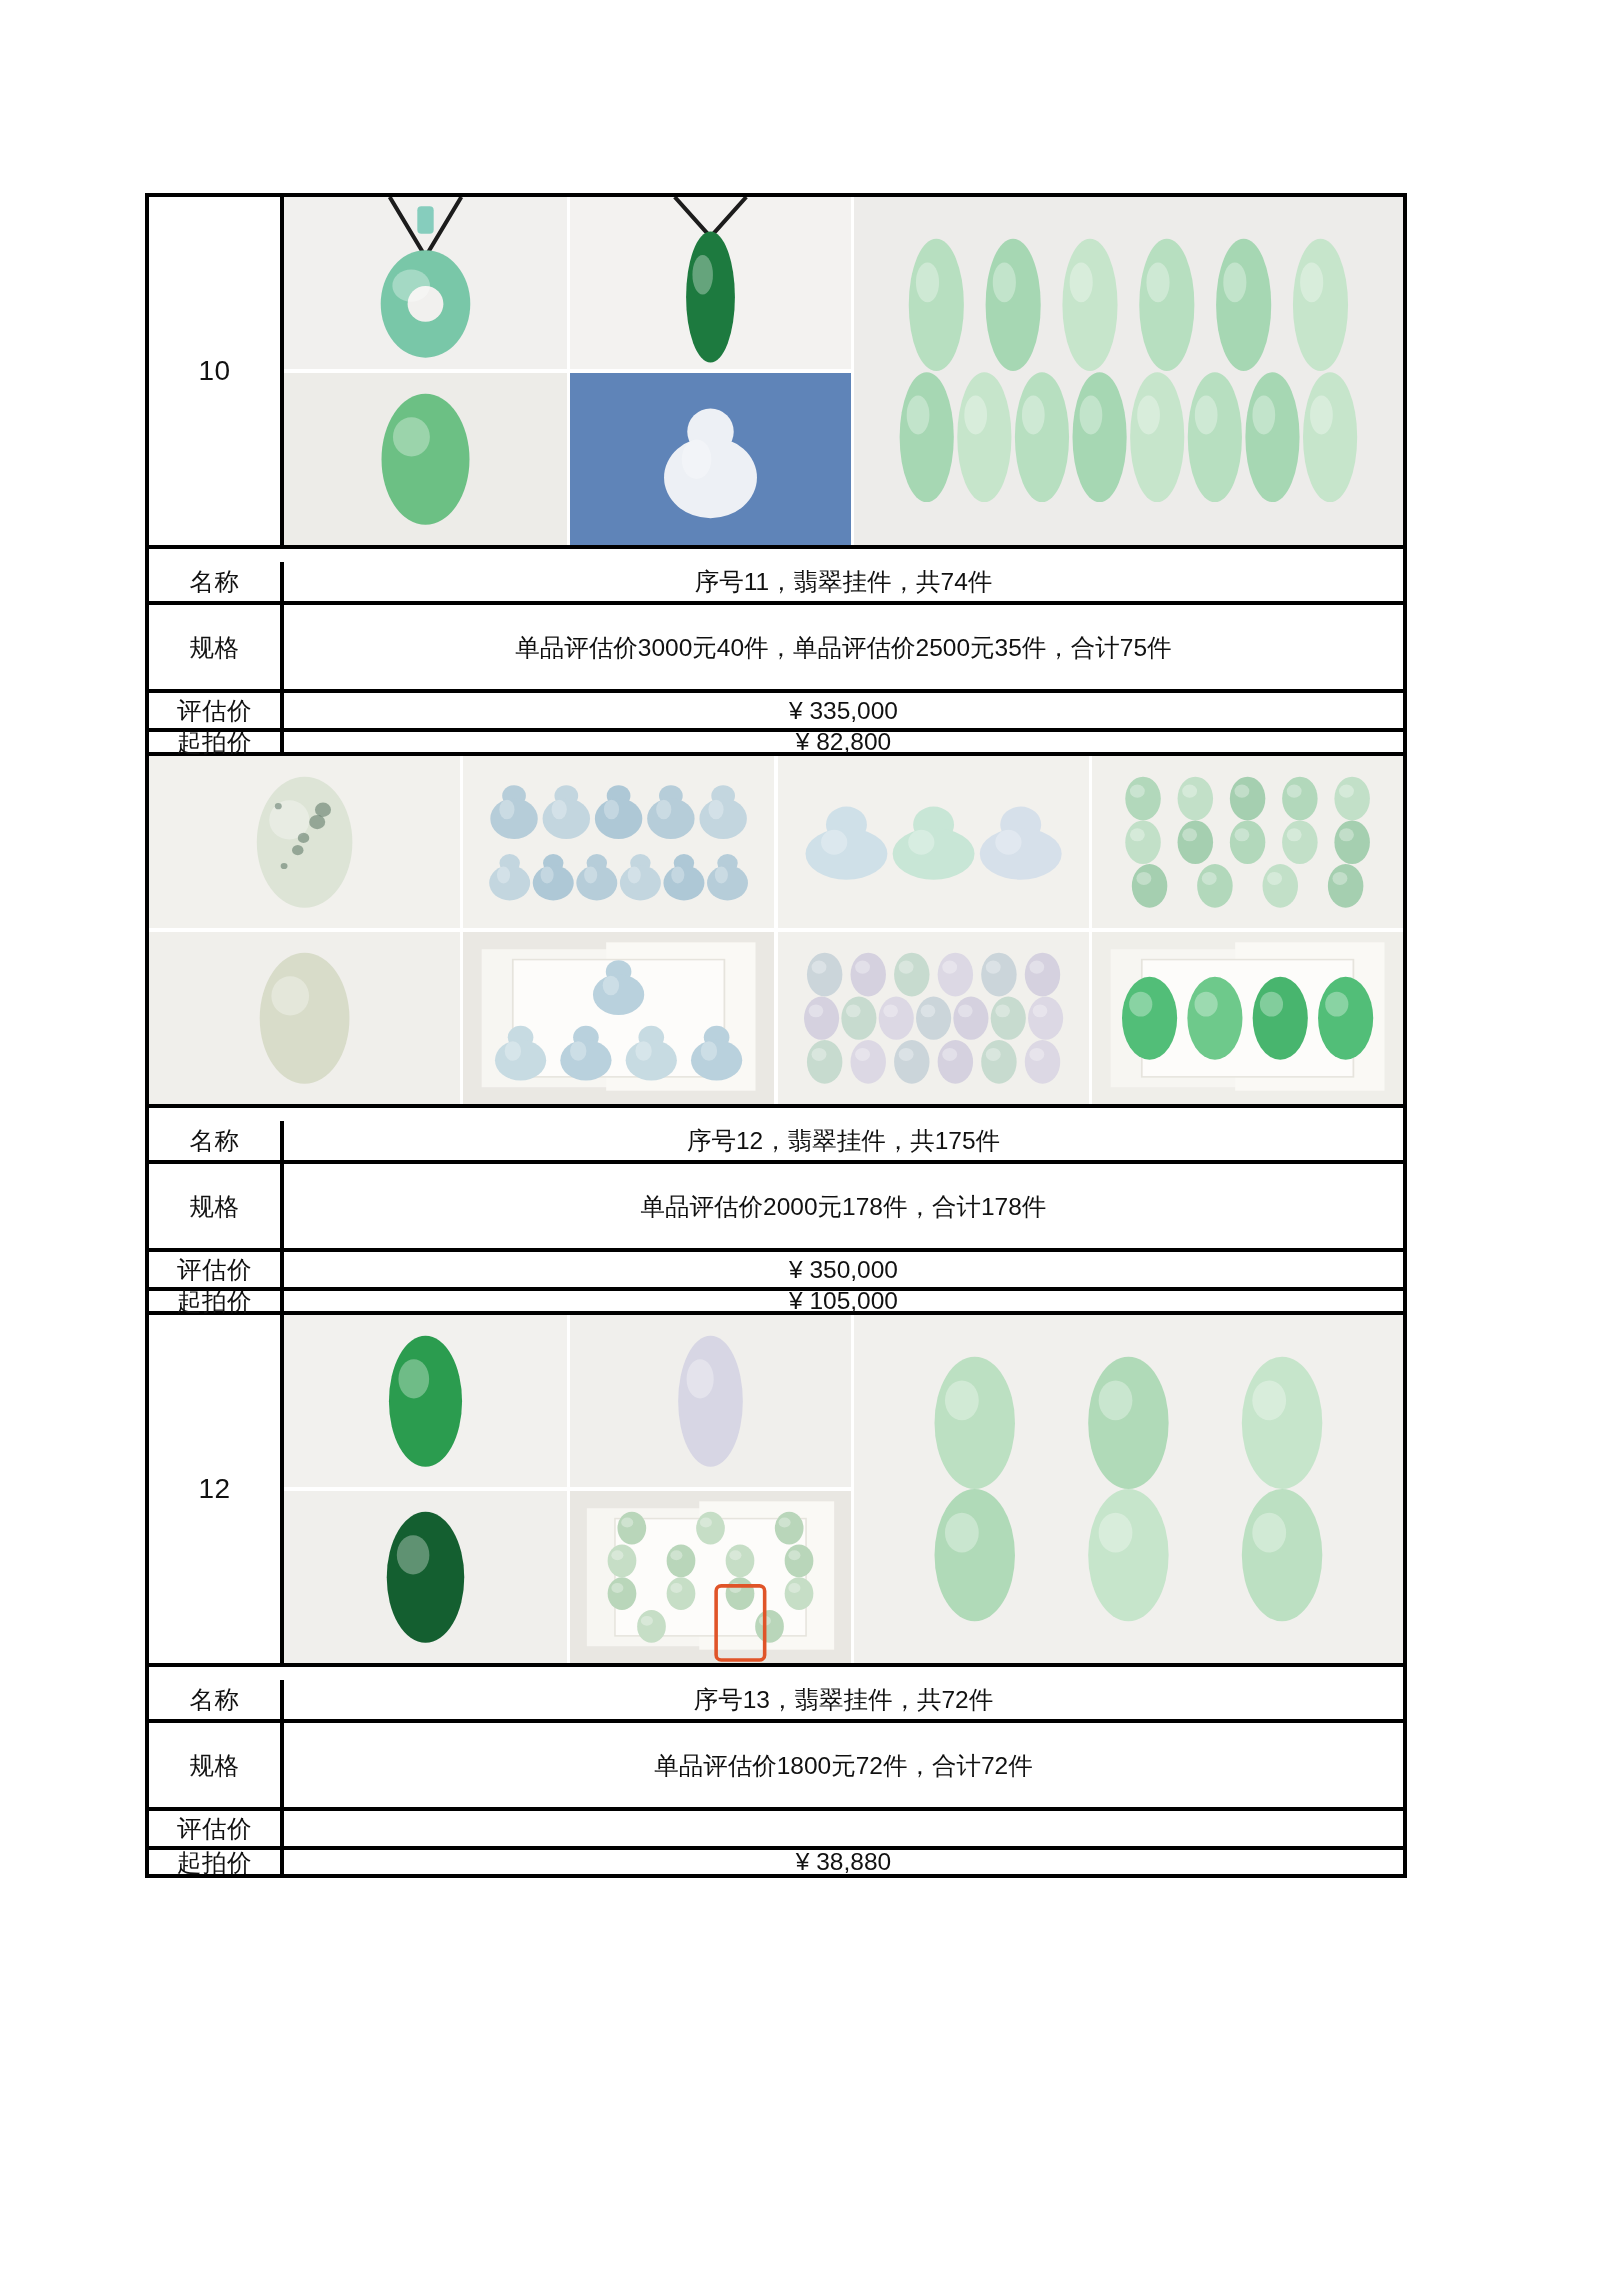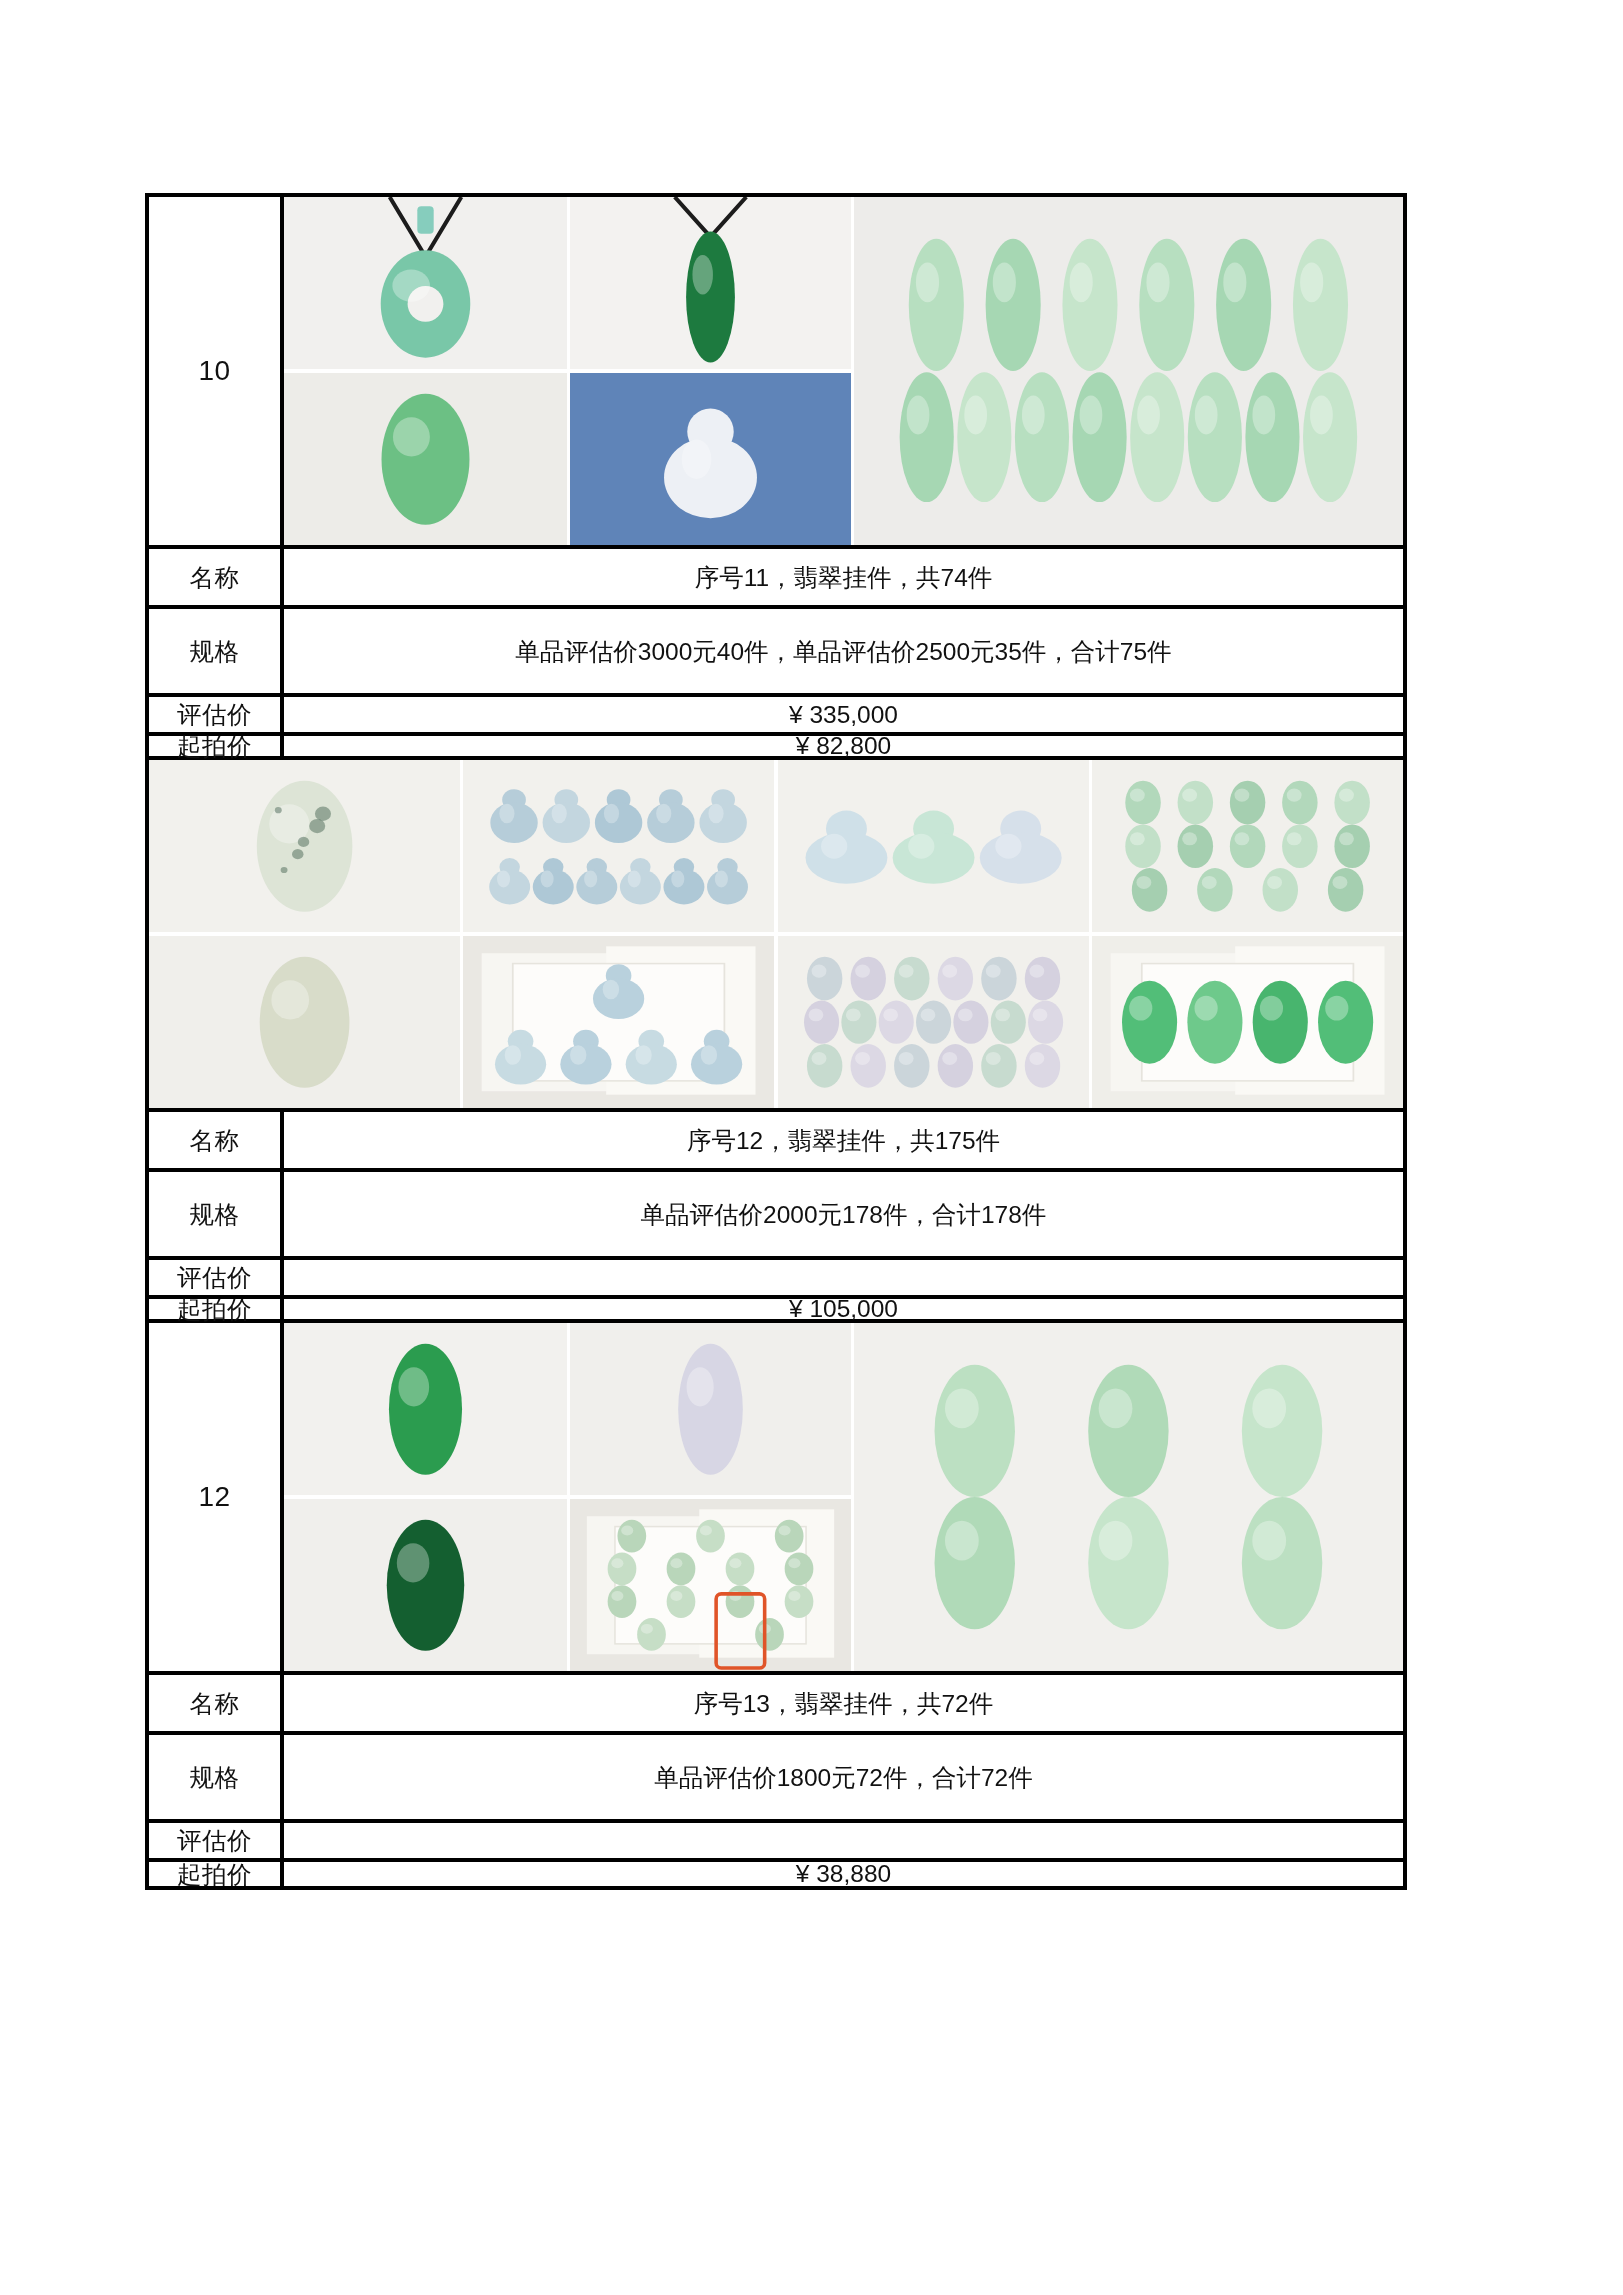--- a/index.html
+++ b/index.html
@@ -18,21 +18,21 @@
   .label-cell {
     width:135px; flex:0 0 135px; border-right:4.1px solid #000000;
     display:flex; align-items:center; justify-content:center;
     font-size:24.5px; letter-spacing:0.5px;
   }
   .content-cell {
     flex:1 1 auto; display:flex; align-items:center; justify-content:center;
     font-size:24.5px; text-align:right; padding:0 15.3px;
   }
   .row-photos   { height:352px; }
-  .row-name     { height:60px;  }
+  .row-name     { height:43px;margin-top:13px;  }
   .row-spec     { height:88px; }
   .row-appraisal{ height:39px;  }
   .row-start    { height:24px;  }
   .row-photos .content-cell { padding:0; align-items:stretch; }
   .num-cell { font-size:28px; }
   .photos-grid {
     flex:1 1 auto; display:grid; gap:3.1px; background:#ffffff;
     width:100%; height:100%;
   }
   .grid-a, .grid-c { grid-template-columns:283px 281px 1fr; grid-template-rows:1fr 1fr; }
@@ -337,20 +337,21 @@
     <div class="row row-name">
       <div class="label-cell">名称</div>
       <div class="content-cell">序号12，翡翠挂件，共175件</div>
     </div>
     <div class="row row-spec">
       <div class="label-cell">规格</div>
       <div class="content-cell">单品评估价2000元178件，合计178件</div>
     </div>
     <div class="row row-appraisal">
       <div class="label-cell">评估价</div>
+      <div class="content-cell">¥ 350,000</div>
     </div>
     <div class="row row-start">
       <div class="label-cell">起拍价</div>
       <div class="content-cell">¥ 105,000</div>
     </div>
   </section>
 
   <section class="item-block">
     <div class="row row-photos">
       <div class="label-cell num-cell">

